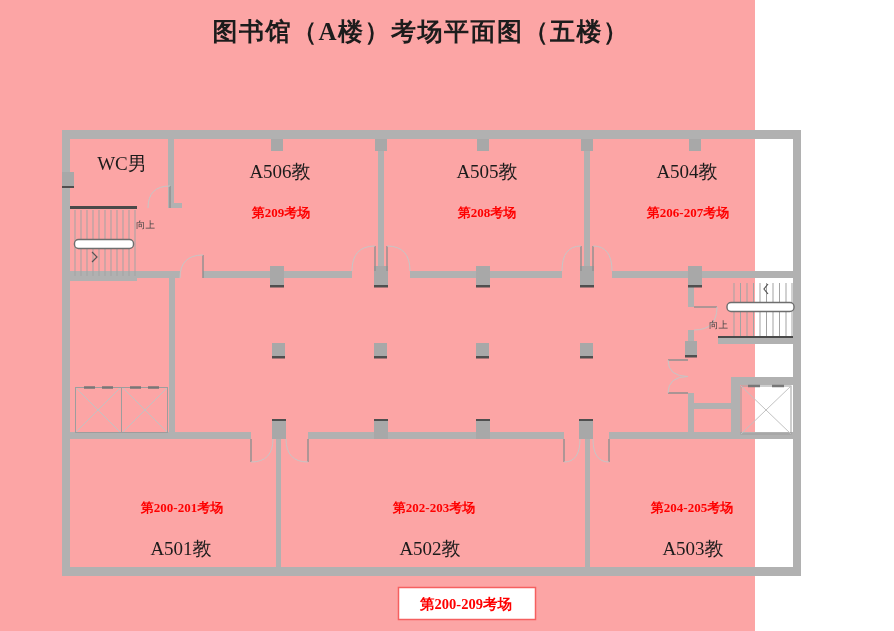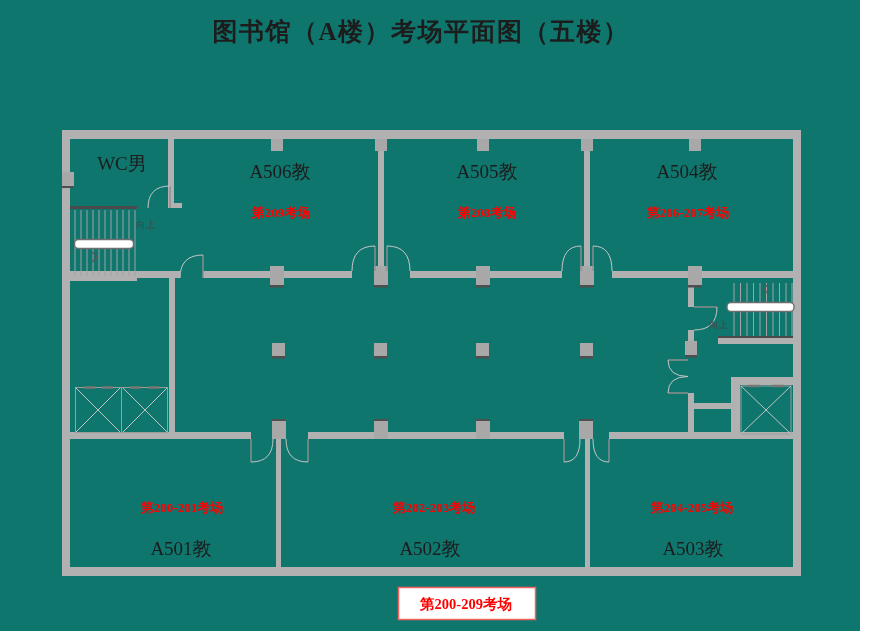--- a/index.html
+++ b/index.html
@@ -1,16 +1,16 @@
 <!DOCTYPE html>
 <html><head>
 <meta charset="utf-8">
 <style>
   html,body{margin:0;padding:0;background:#ffffff;width:894px;height:631px;overflow:hidden}
-  .canvas{position:relative;width:860px;height:631px;background:#0f766e}
+  .canvas{position:relative;width:755px;height:631px;background:#fca5a5}
   svg{position:absolute;left:0;top:0}
   svg text{font-family:"Liberation Serif","DejaVu Serif",serif}
   .w{fill:#b1b1b1}                      
   .dk{fill:#4a4a4a}                     
   .p{fill:#a8a8a8}                      
   .pe{fill:#4f4f4f}                     
   .leaf{stroke:#8f8f8f;stroke-width:1.4;fill:none}
   .arc{stroke:#c6c6c6;stroke-width:1;fill:none}
   .thin{stroke:#9d9d9d;stroke-width:1;fill:none}
   .xline{stroke:#c2c2c2;stroke-width:1;fill:none}

